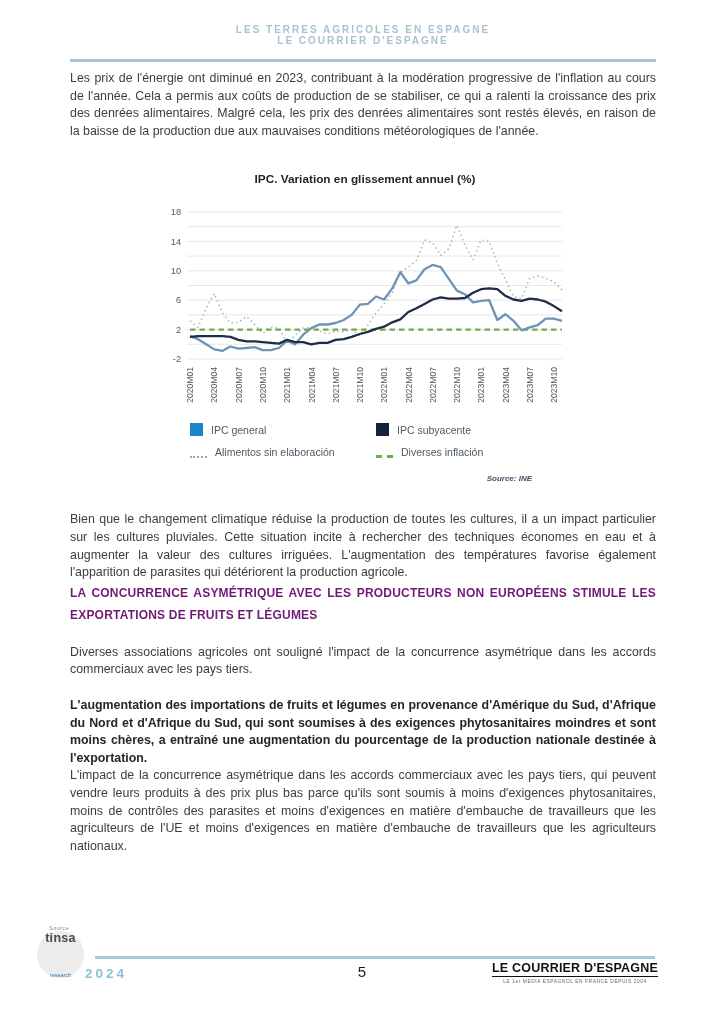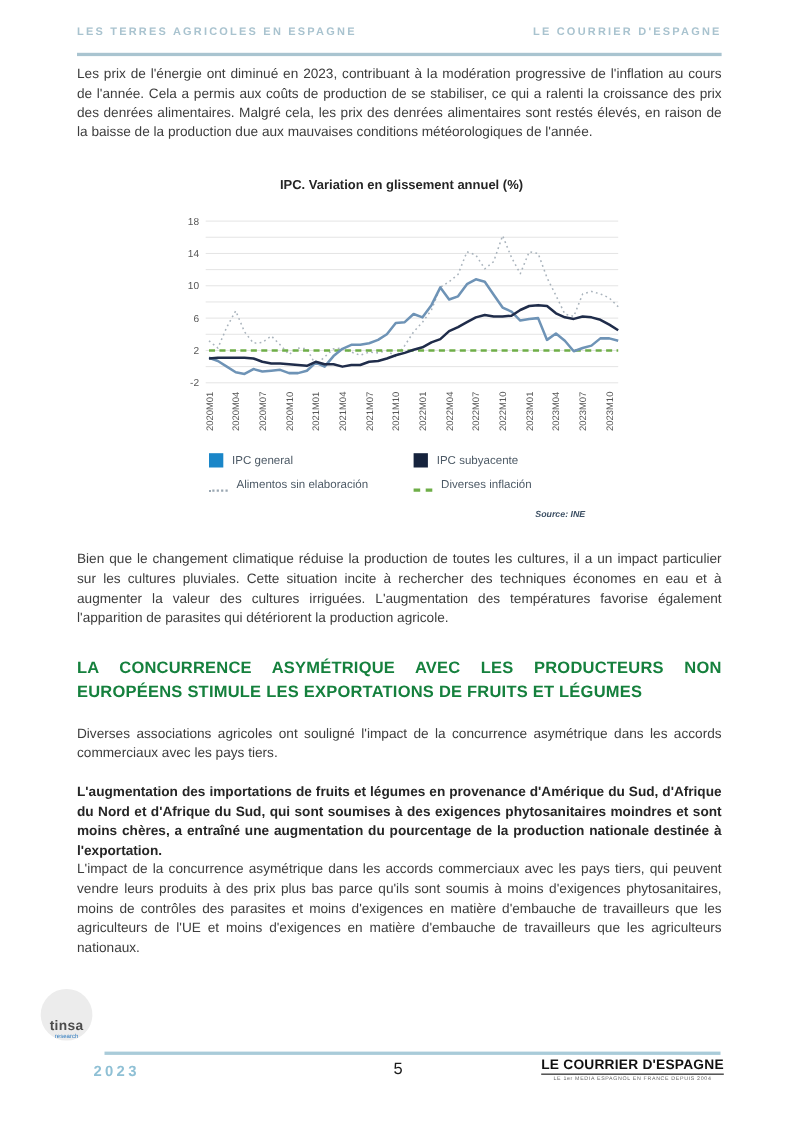--- a/index.html
+++ b/index.html
@@ -9,21 +9,21 @@
     width:724px; height:1024px;
     margin:0 auto;
     background:#ffffff;
     font-family:"Liberation Sans", sans-serif;
     color:#3f3f3f;
     overflow:hidden;
   }
   .content { padding:24px 68px 0 70px; }
 
   
-  .header-row { display:flex; justify-content:space-between; align-items:center; }
+  .header-row { display:flex; justify-content:space-between; align-items:center;flex-direction:column; }
   .header-txt {
     font-size:10px; font-weight:bold; letter-spacing:2px;
     color:#a9c3cf; text-transform:uppercase;
   }
   .header-rule { margin-top:13px; height:3px; background:#a9c4d0; }
 
   
   .body-text {
     margin-top:8px;
     font-size:12.4px; line-height:17.6px;
@@ -49,40 +49,39 @@
   .sw-line { width:17px; flex:0 0 17px; height:0; }
   .sw-dots { border-top:2.5px dotted #9aa7b2; }
   .sw-dash { border-top:3px dashed #6fae48; }
   .chart-source {
     margin-top:16px; text-align:right; padding-right:38px;
     font-size:8px; font-style:italic; font-weight:bold; color:#3c4f63;
   }
 
   
   .section-heading {
-    margin-top:26px;
-    font-size:15px; line-height:22px; font-weight:bold; color:#15803d;
+    font-size:12px; line-height:22px; font-weight:bold; color:#701a75;
     text-align:justify; text-align-last:left; letter-spacing:0.2px;
   }
   .bold-lead { font-weight:bold; color:#262626; }
 
   
   .mt-28 { margin-top:28px; }
   .mt-18 { margin-top:18px; }
 
   
   .footer-source-label {
     position:absolute; left:49px; top:925px;
     font-size:5.5px; color:#8a8a8a; letter-spacing:0.5px;
   }
   .tinsa-logo {
-    position:absolute; left:37px; top:899px;
+    position:absolute; left:37px; top:931px;
     width:47px; height:47px; border-radius:50%;
     background:#ececec;
-    display:flex; flex-direction:column; align-items:center; justify-content:flex-end;
+    display:flex; flex-direction:column; align-items:center; justify-content:space-between;
   }
   .tinsa-name { font-size:12.5px; font-weight:bold; color:#4c4c4c; letter-spacing:0.3px; }
   .tinsa-sub { font-size:5.5px; color:#2e7bbf; margin-top:1px; }
   .footer-rule {
     position:absolute; left:95px; top:956px; width:560px; height:3px;
     background:#a9cbd9;
   }
   .footer-year {
     position:absolute; left:85px; top:966px;
     font-size:13.5px; font-weight:bold; letter-spacing:3px; color:#8fc0d5;
@@ -181,19 +180,19 @@
     <p class="body-text bold-lead mt-18">L'augmentation des importations de fruits et légumes en provenance d'Amérique du Sud, d'Afrique du Nord et d'Afrique du Sud, qui sont soumises à des exigences phytosanitaires moindres et sont moins chères, a entraîné une augmentation du pourcentage de la production nationale destinée à l'exportation.</p>
     <p class="body-text no-gap">L'impact de la concurrence asymétrique dans les accords commerciaux avec les pays tiers, qui peuvent vendre leurs produits à des prix plus bas parce qu'ils sont soumis à moins d'exigences phytosanitaires, moins de contrôles des parasites et moins d'exigences en matière d'embauche de travailleurs que les agriculteurs de l'UE et moins d'exigences en matière d'embauche de travailleurs que les agriculteurs nationaux.</p>
   </div>
 
   <span class="footer-source-label">Source</span>
   <div class="tinsa-logo">
     <span class="tinsa-name">tinsa</span>
     <span class="tinsa-sub">research</span>
   </div>
   <div class="footer-rule"></div>
-  <span class="footer-year">2023</span>
+  <span class="footer-year">2024</span>
   <div class="footer-page">5</div>
   <div class="footer-brand">
     <div class="brand-title">LE COURRIER D'ESPAGNE</div>
     <div class="brand-tagline">LE 1er MEDIA ESPAGNOL EN FRANCE DEPUIS 2004</div>
   </div>
 </div>
 
 </body></html>

